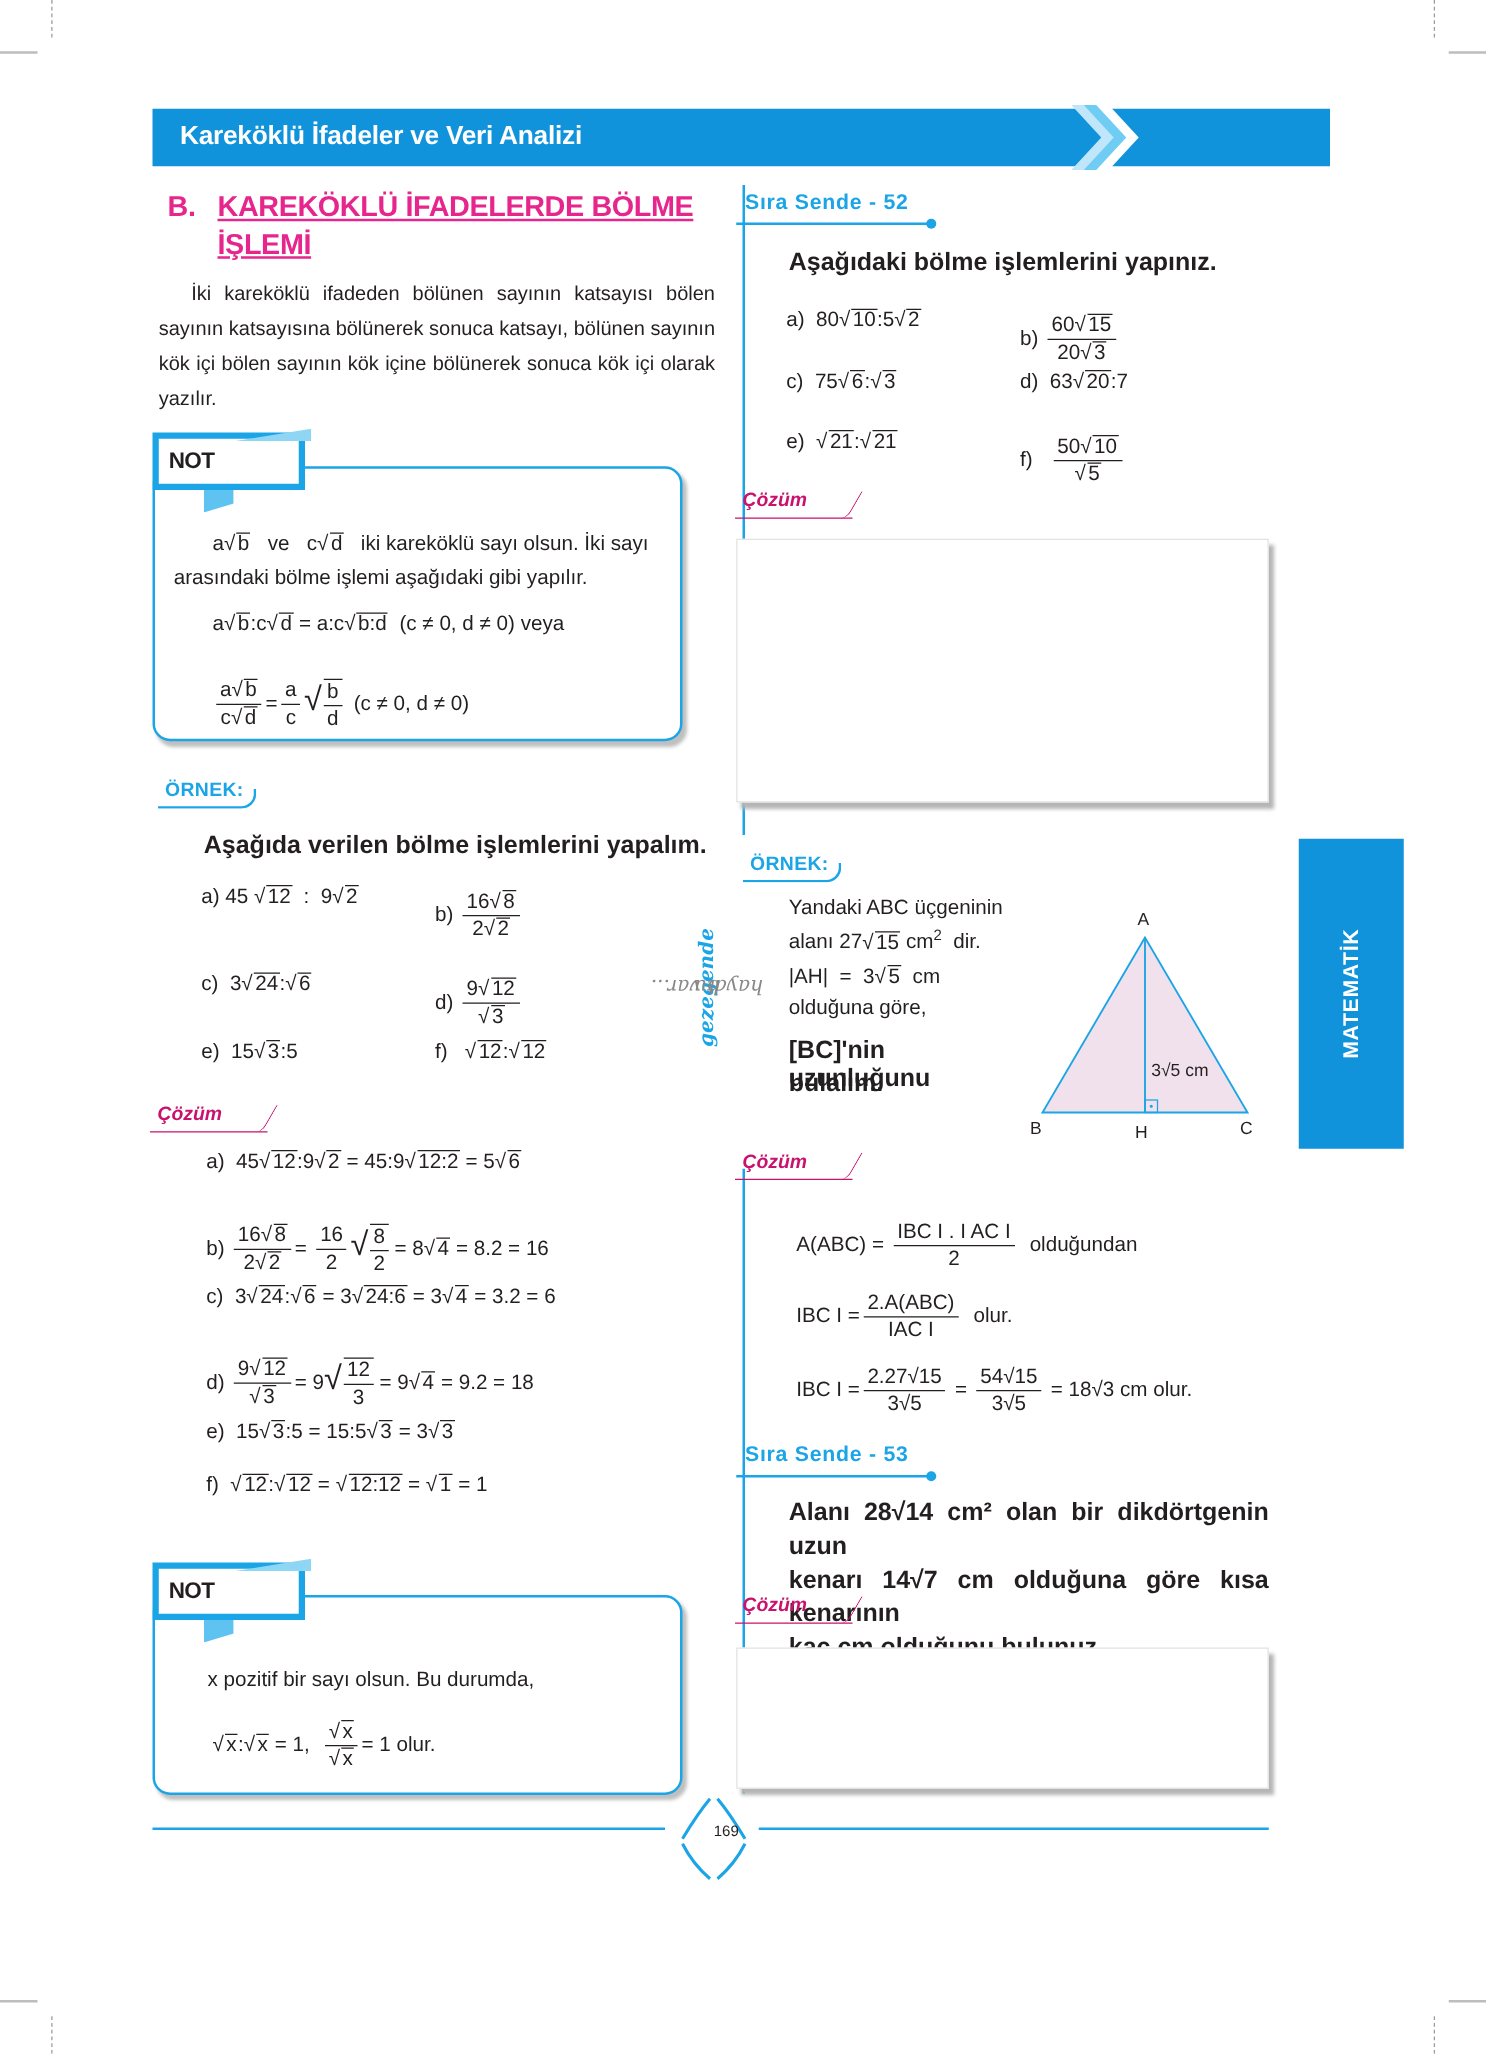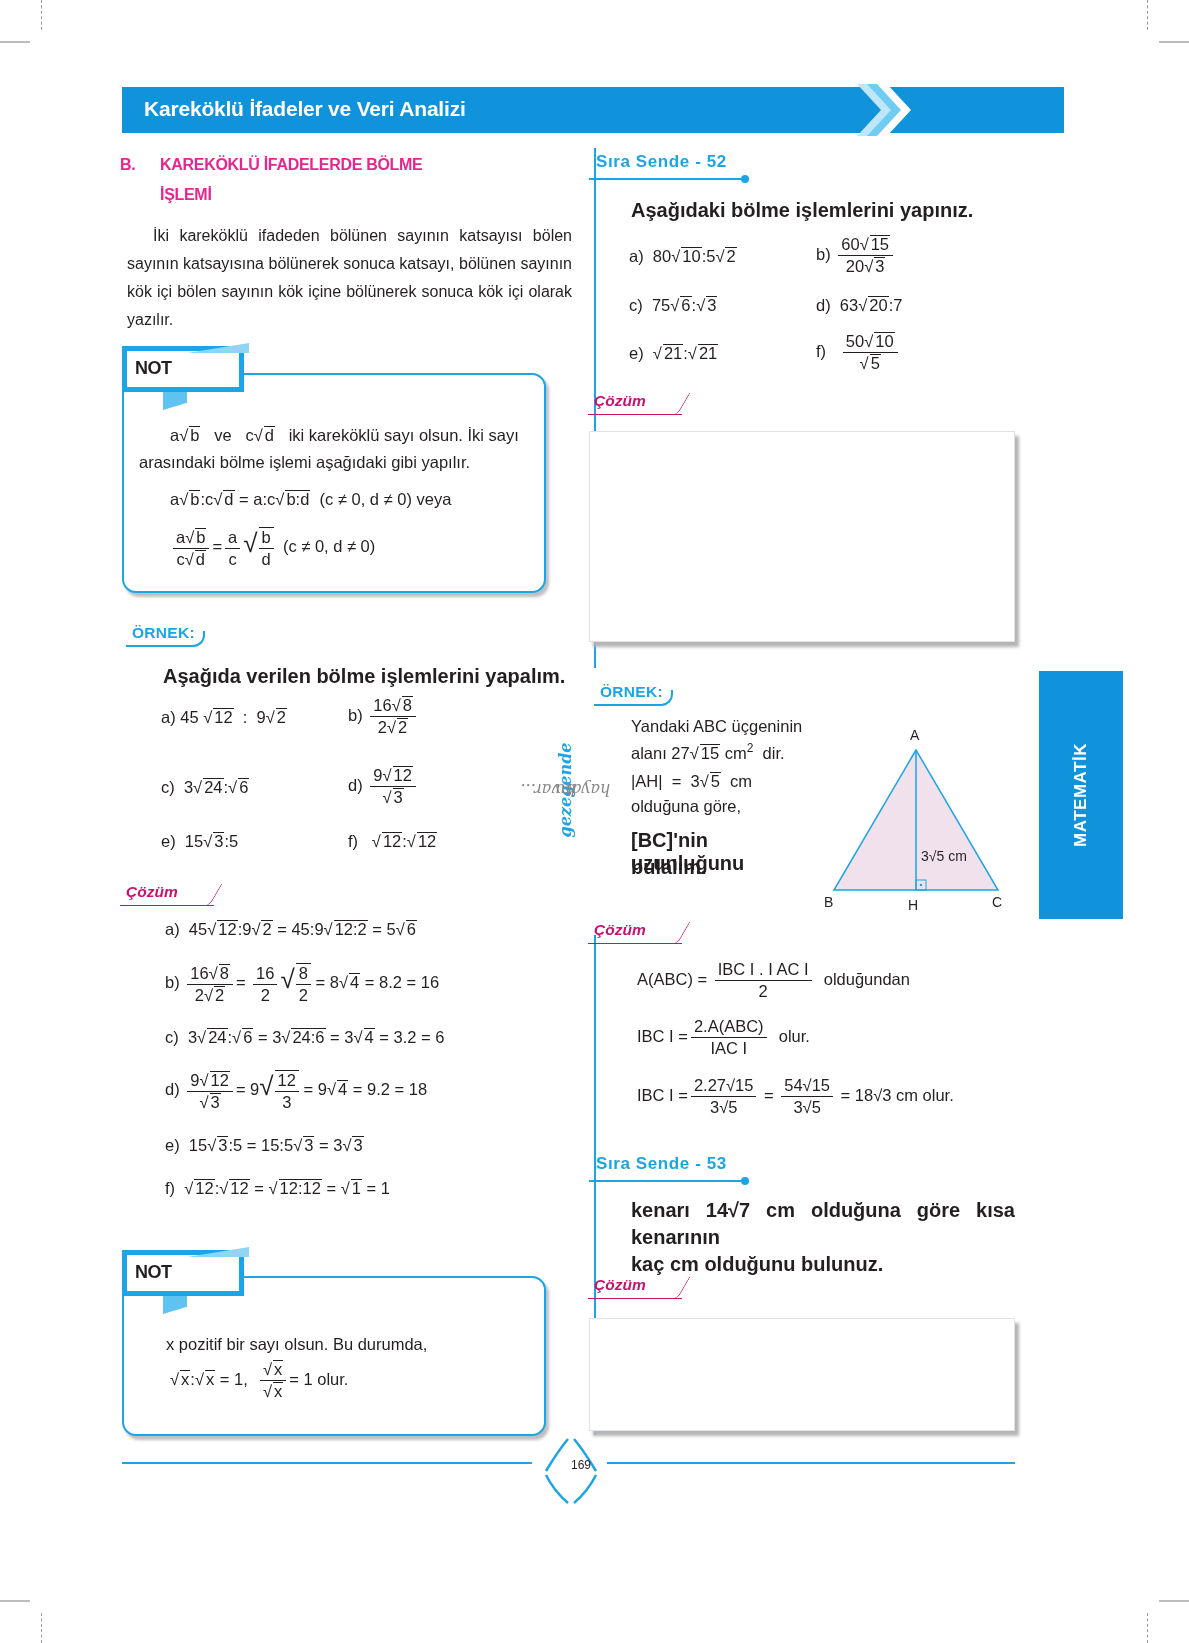--- a/index.html
+++ b/index.html
@@ -11,38 +11,38 @@
 
   
   .header-band { position: absolute; left: 122px; top: 87px; width: 942px; height: 46px; background: #1193dc; }
   .header-title { position: absolute; left: 22px; top: 10px; font-size: 21px; font-weight: bold; color: #fff; letter-spacing: -0.2px; }
   .header-chev { position: absolute; left: 735px; top: -3px; width: 60px; height: 52px; }
 
   
   .col-divider { position: absolute; left: 594px; width: 2px; background: #1ba5e6; }
 
   
-  .section-heading { position: absolute; left: 120px; top: 150px; width: 450px; font-size: 16px; font-weight: bold; color: #e6268d; line-height: 30px; letter-spacing: -0.3px; }
+  .section-heading { position: absolute; left: 134px; top: 150px; width: 450px; font-size: 23px; font-weight: bold; color: #e6268d; line-height: 30px; letter-spacing: -0.3px; text-decoration: underline; }
   .section-heading .num { display: inline-block; width: 40px; }
   .section-heading .l2 { padding-left: 40px; display: block; }
 
   .body-text { position: absolute; font-size: 16px; line-height: 28px; text-align: justify; }
   .intro { left: 127px; top: 222px; width: 445px; text-indent: 26px; }
 
   .note-box { position: absolute; border: 2.5px solid #1ba5e6; border-radius: 14px; background: #fff; box-shadow: 3px 4px 3px #bfbfbf; }
   .note-tag { position: absolute; width: 122px; height: 46px; background: #fff; border: 5px solid #1ba5e6; border-right-width: 5px; }
   .note-tag span { position: absolute; left: 8px; top: 7px; font-weight: bold; font-size: 18px; color: #231f20; letter-spacing: -0.5px; }
   .note-tag .ribbon { position: absolute; left: 36px; top: 41px; width: 24px; height: 18px; background: #5ec3f0; clip-path: polygon(0 0,100% 0,100% 60%,0 100%); }
   .note-tag .flap { position: absolute; left: 60px; top: -8px; width: 62px; height: 10px; background: #8fd6f5; clip-path: polygon(0 100%,100% 0,100% 100%); }
 
   .math { position: absolute; font-size: 16.5px; white-space: nowrap; }
   .rad { display: inline-block; }
   .rad .sign { display: inline-block; margin-right: 1px; }
   .rad .rc { border-top: 1px solid #231f20; padding: 0 1px; display: inline-block; line-height: 17px; }
-  .frac { display: inline-flex; flex-direction: column; align-items: center; vertical-align: middle; margin: 0 3px; }
+  .frac { display: inline-flex; flex-direction: column; align-items: center; vertical-align: middle; margin: 16px 3px; }
   .frac .n { border-bottom: 1.2px solid #231f20; padding: 0 3px 1px; line-height: 19px; }
   .frac .d { padding-top: 1px; line-height: 19px; }
 
   .ornek-tag { position: absolute; font-weight: bold; font-size: 15.5px; color: #1ba5e6; letter-spacing: 0.3px; }
   .ornek-tag::after { content: ""; position: absolute; left: -6px; right: -10px; bottom: -5px; height: 14px; border-bottom: 2px solid #1ba5e6; border-right: 2px solid #1ba5e6; border-bottom-right-radius: 12px; }
   .cozum-tag { position: absolute; font-weight: bold; font-size: 15.5px; color: #c9126e; font-style: italic; }
   .cozum-tag::after { content: ""; position: absolute; left: -6px; right: -36px; bottom: -5px; height: 16px; border-bottom: 1.5px solid #c9126e; }
   .cozum-tag .slash { position: absolute; right: -38px; bottom: -5px; width: 12px; height: 22px; border-right: 1.5px solid #c9126e; transform: skewX(-30deg); border-bottom-right-radius: 6px; }
 
   .sira-tag { position: absolute; font-size: 17px; color: #1ba5e6; font-weight: bold; letter-spacing: 0.6px; }
@@ -240,20 +240,21 @@
     </span> = <span class="frac">
       <span class="n">54√15</span>
       <span class="d">3√5</span>
     </span> <span>= 18√3 cm olur.</span></div>
 
 <div class="sira-tag" style="left:596px;top:1154px;">Sıra Sende - 53</div>
 <div class="sira-line" style="left:589px;top:1180px;width:156px;"></div>
 <div class="sira-dot" style="left:741px;top:1177px;"></div>
 
 <div class="bold-q" style="left:631px;top:1197px;width:384px;line-height:27px;text-align:justify;">
+  <div style="text-align-last:justify;">Alanı 28√14 cm² olan bir dikdörtgenin uzun</div>
   <div style="text-align-last:justify;">kenarı 14√7 cm olduğuna göre kısa kenarının</div>
   <div>kaç cm olduğunu bulunuz.</div>
 </div>
 
 <div class="cozum-tag" style="left:594px;top:1276px;"><span>Çözüm</span><span class="slash"></span></div>
 <div class="answer-box" style="left:589px;top:1318px;width:426px;height:113px;"></div>
 
 <div class="side-tab">
     <span>MATEMATİK</span>
   </div>

